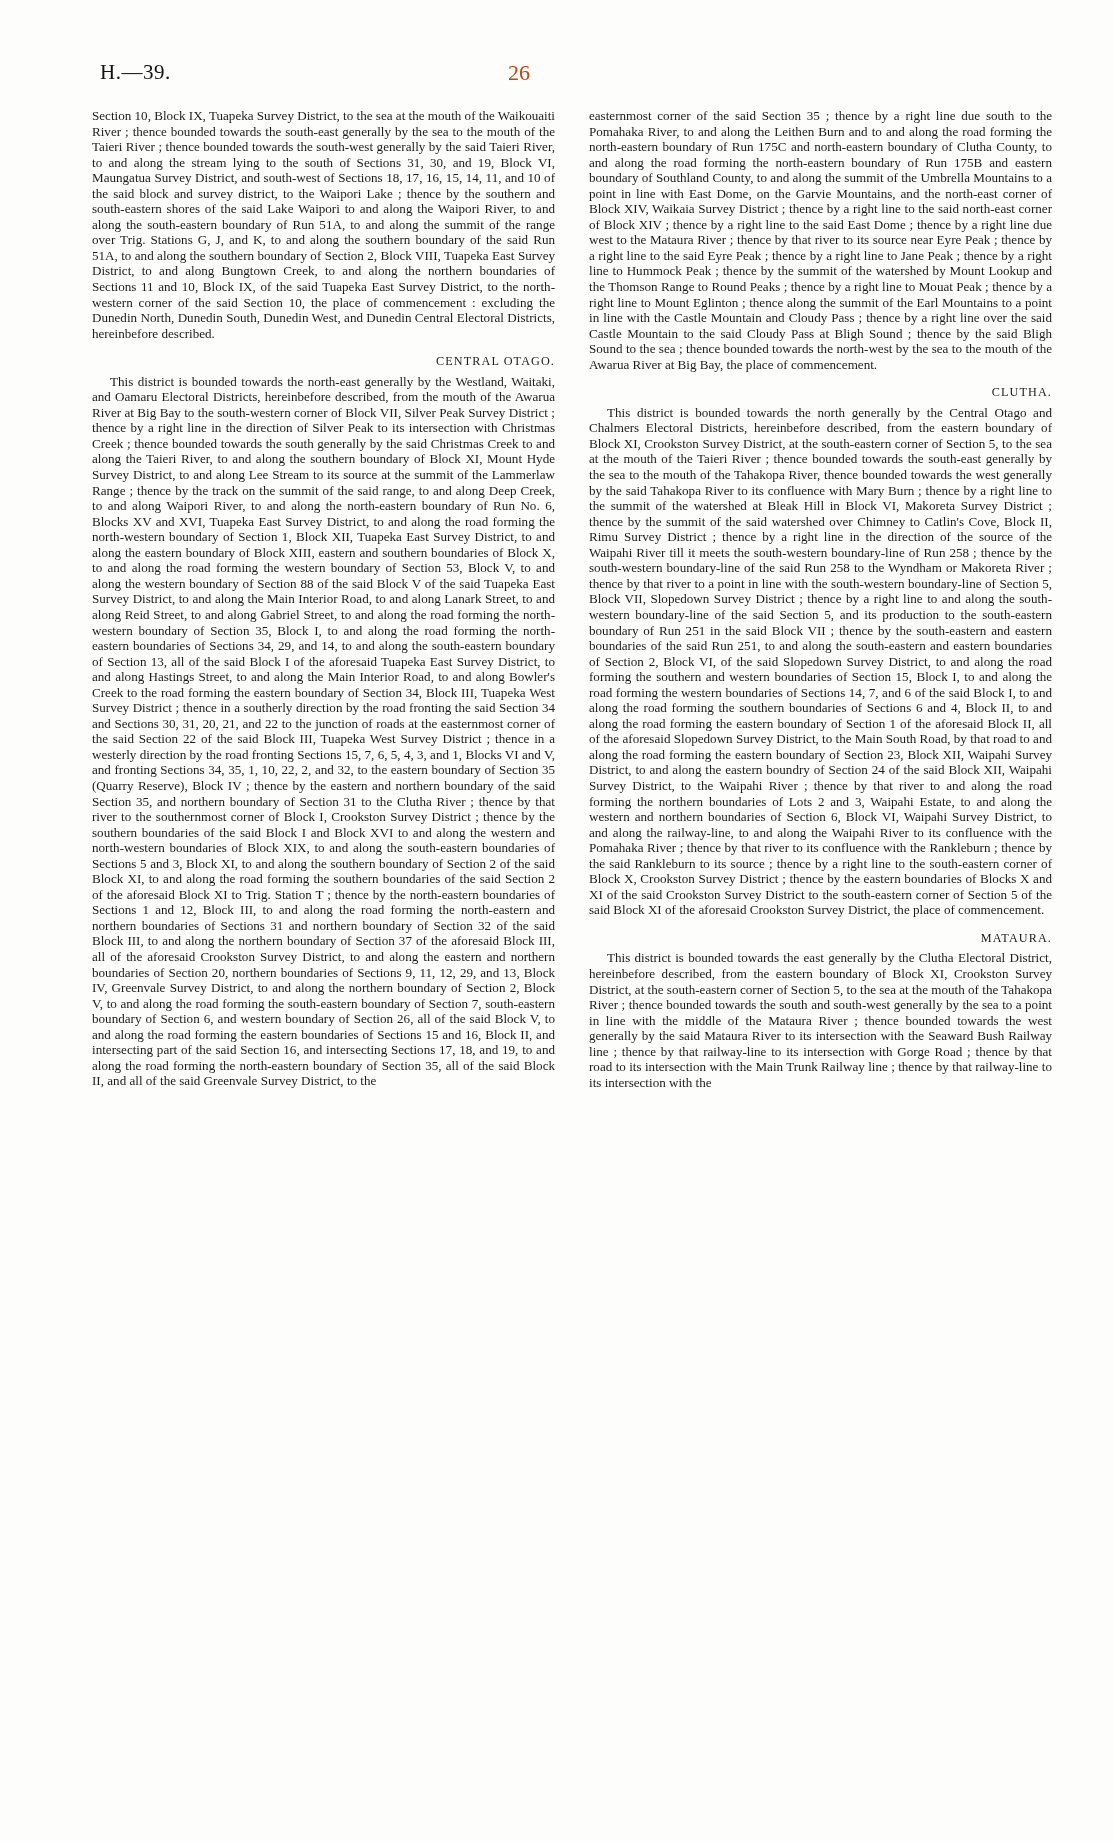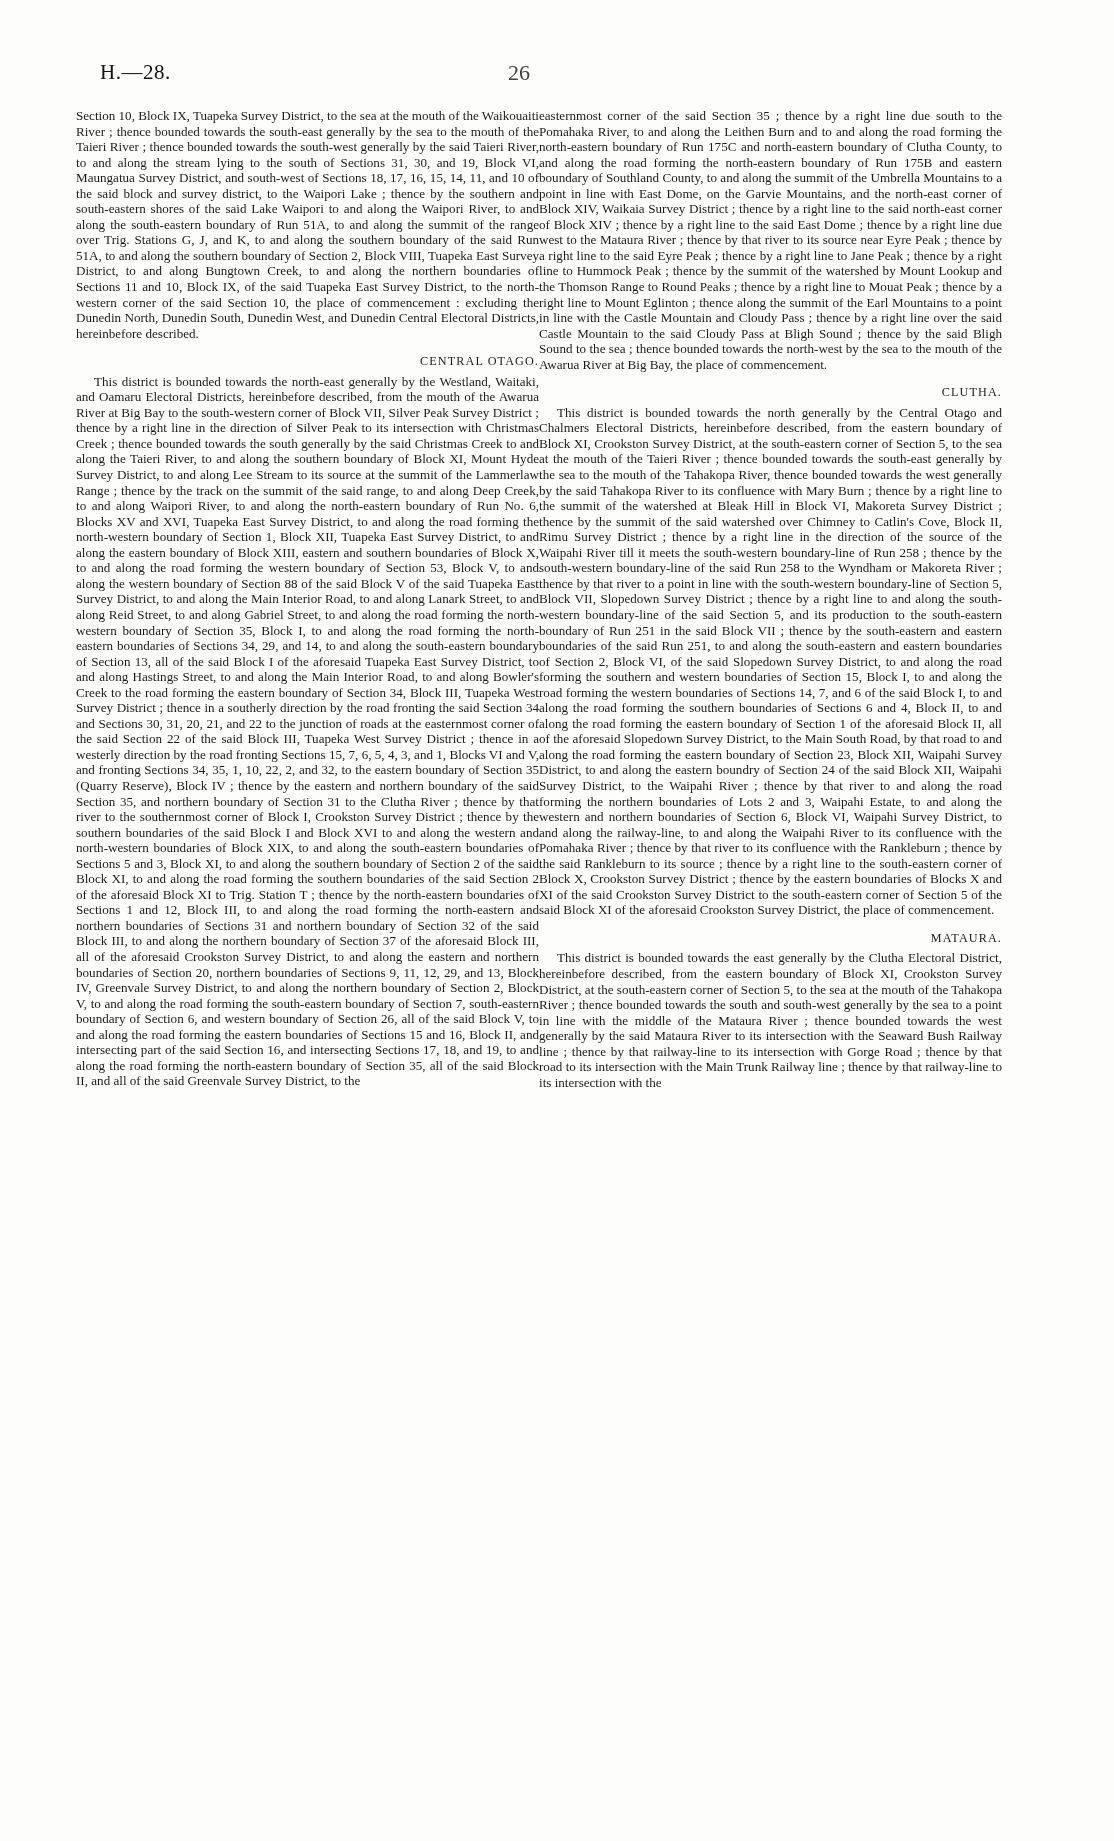--- a/index.html
+++ b/index.html
@@ -38,28 +38,29 @@
     font-family: "Liberation Serif", serif;
     color: #111;
   }
   .header-center {
     position: absolute;
     left: 0;
     top: 0;
     width: 1038px;
     text-align: center;
     font-size: 22px;
-    color: #404040;
+    color: #c2410c;
   }
   .columns {
     position: absolute;
-    left: 76px;
+    left: 92px;
     top: 108px;
     width: 960px;
     display: flex;
+    gap: 34px;
   }
   .col {
     width: 463px;
     font-size: 13.1px;
     line-height: 15.55px;
     text-align: justify;
     text-justify: inter-word;
     color: #1b1b1b;
     -webkit-font-smoothing: antialiased;
   }
@@ -83,21 +84,21 @@
   .sec-head span {
     font-size: 12.2px;
   }
 </style>
 </head>
 <body>
 
 <div class="page">
 
   <div class="header">
-    <div class="header-left">H.—28.</div>
+    <div class="header-left">H.—39.</div>
     <div class="header-center">26</div>
   </div>
 
   <div class="columns">
 
     <div class="col">
       <p>Section 10, Block IX, Tuapeka Survey District, to the sea at the mouth of the Waikouaiti River ; thence bounded towards the south-east generally by the sea to the mouth of the Taieri River ; thence bounded towards the south-west generally by the said Taieri River, to and along the stream lying to the south of Sections 31, 30, and 19, Block VI, Maungatua Survey District, and south-west of Sections 18, 17, 16, 15, 14, 11, and 10 of the said block and survey district, to the Waipori Lake ; thence by the southern and south-eastern shores of the said Lake Waipori to and along the Waipori River, to and along the south-eastern boundary of Run 51A, to and along the summit of the range over Trig. Stations G, J, and K, to and along the southern boundary of the said Run 51A, to and along the southern boundary of Section 2, Block VIII, Tuapeka East Survey District, to and along Bungtown Creek, to and along the northern boundaries of Sections 11 and 10, Block IX, of the said Tuapeka East Survey District, to the north-western corner of the said Section 10, the place of commencement : excluding the Dunedin North, Dunedin South, Dunedin West, and Dunedin Central Electoral Districts, hereinbefore described.</p>
       <div class="sec-head">
         <span>Central Otago.</span>
       </div>

